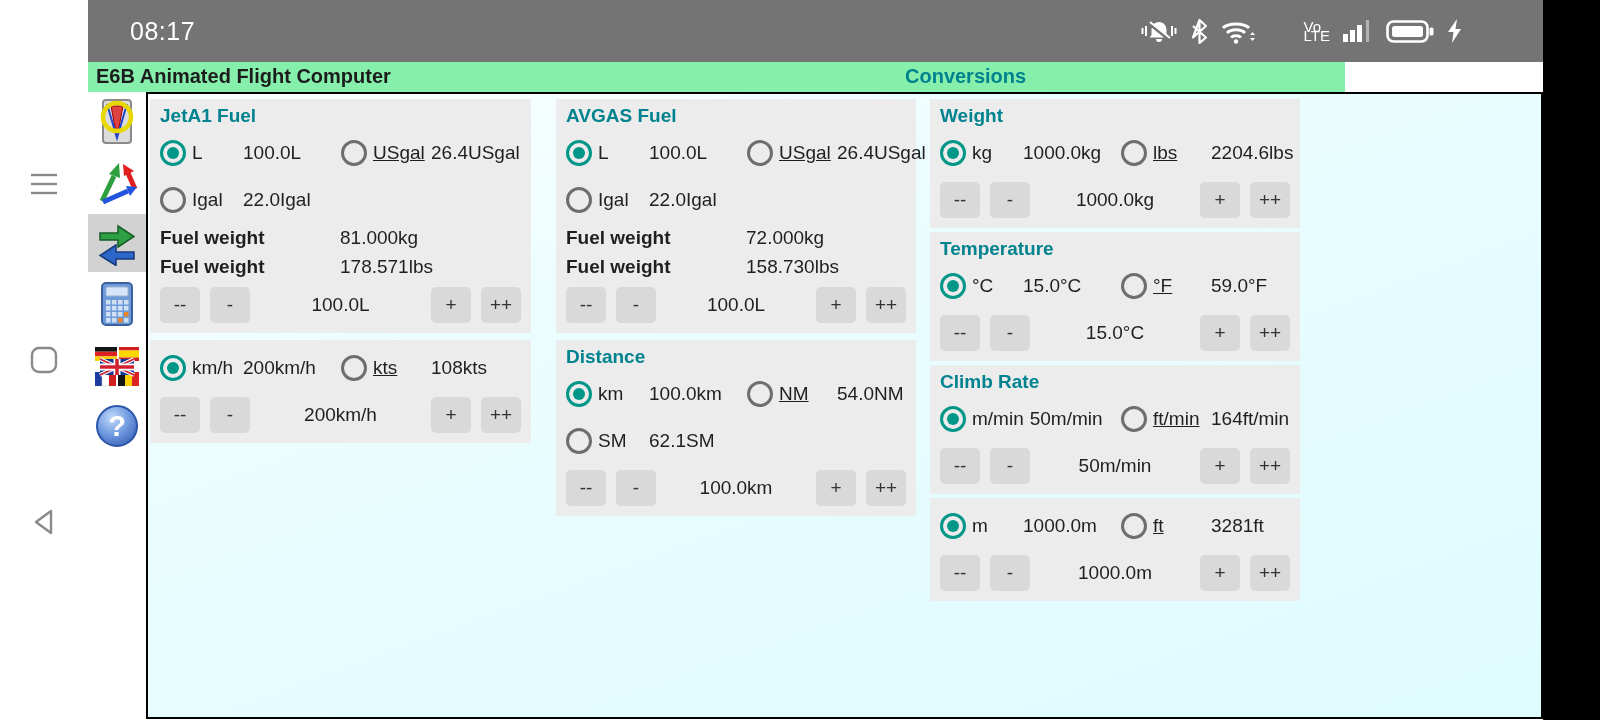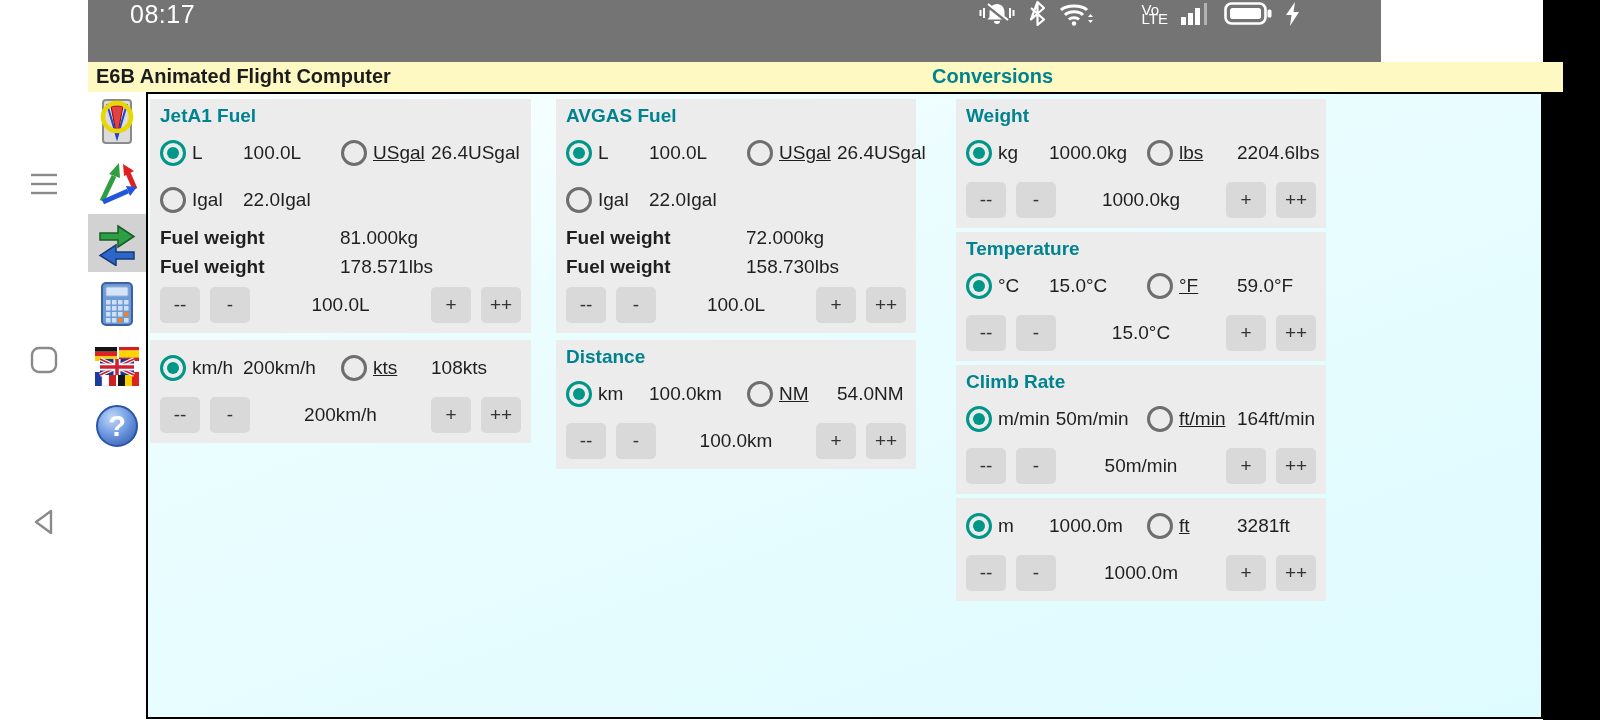--- a/index.html
+++ b/index.html
@@ -2,46 +2,46 @@
 <html><head>
 <meta charset="utf-8">
 <style>
   html,body{margin:0;padding:0;width:1600px;height:720px;overflow:hidden;
     font-family:"Liberation Sans",sans-serif;background:#ffffff;}
   .abs{position:absolute;}
 
   
   #nav-strip{left:0;top:0;width:88px;height:720px;background:#ffffff;}
   #cutout-strip{left:1543px;top:0;width:57px;height:720px;background:#000000;}
-  #status-bar{left:88px;top:0;width:1293px;height:62px;background:#747474;
-    display:flex;align-items:flex-start;color:#fff;}
+  #status-bar{left:88px;top:0;width:1455px;height:62px;background:#747474;
+    display:flex;align-items:center;color:#fff;}
   #status-time{font-size:25px;margin-left:42px;letter-spacing:.5px;}
   #status-icons{margin-left:auto;margin-right:81px;display:flex;align-items:center;gap:13px;}
   .volte{font-size:15px;font-weight:normal;line-height:9px;color:#fff;text-align:left;margin-left:36px;}
-  #title-bar{left:88px;top:62px;width:1475px;height:30px;background:#fef9c3;}
+  #title-bar{left:88px;top:62px;width:1257px;height:30px;background:#86efac;}
   #app-title{position:absolute;left:8px;top:3px;font-size:20px;font-weight:bold;color:#1c1c1c;}
-  #screen-title{position:absolute;left:844px;top:3px;font-size:20px;font-weight:bold;color:#00838f;}
+  #screen-title{position:absolute;left:817px;top:3px;font-size:20px;font-weight:bold;color:#00838f;}
 
   
   #sidebar{left:88px;top:92px;width:58px;height:628px;background:#ffffff;}
   .side-item{position:absolute;left:0;width:58px;height:56px;
     display:flex;align-items:center;justify-content:center;}
   .side-item.selected{background:#d2d2d2;height:58px;}
 
   
   .nav-btn{position:absolute;left:20px;width:48px;height:36px;
     display:flex;align-items:center;justify-content:center;}
 
   
   #content{left:146px;top:92px;width:1397px;height:627px;box-sizing:border-box;
     border:2px solid #000;background:linear-gradient(160deg,#fbffff 0%,#eafdff 35%,#defbfe 100%);}
   .col{position:absolute;top:5px;}
   .col1{left:2px;width:381px;}
   .col2{left:394px;width:360px;padding-left:14px;}
-  .col3{left:808px;width:370px;}
+  .col3{left:782px;width:370px;}
   .panel{box-sizing:border-box;width:100%;background:#ececec;
     padding:4px 10px 10px 10px;margin-bottom:7px;}
   .col3 .panel{margin-bottom:4px;}
   .panel-title{color:#00838f;font-weight:bold;font-size:19px;line-height:26px;}
   .radio-row{display:flex;align-items:center;height:47px;}
   .radio-item{display:flex;align-items:center;}
   .radio-item.first{width:181px;flex:none;}
   .radio{width:26px;height:26px;border-radius:50%;border:3px solid #6e6e6e;
     box-sizing:border-box;flex:none;margin-right:6px;position:relative;background:transparent;}
   .radio.selected{border-color:#009688;}
@@ -326,20 +326,27 @@
             <span class="radio selected"></span>
             <span class="radio-label">km</span>
             <span class="radio-value">100.0km</span>
           </div>
           <div class="radio-item">
             <span class="radio"></span>
             <span class="radio-label">NM</span>
             <span class="radio-value">54.0NM</span>
           </div>
         </div>
+        <div class="radio-row">
+          <div class="radio-item first">
+            <span class="radio"></span>
+            <span class="radio-label">SM</span>
+            <span class="radio-value">62.1SM</span>
+          </div>
+        </div>
         <div class="stepper">
           <button class="step-btn">--</button>
           <button class="step-btn">-</button>
           <div class="step-value">100.0km</div>
           <button class="step-btn">+</button>
           <button class="step-btn">++</button>
         </div>
       </section>
     </div>
     <div class="col col3">

